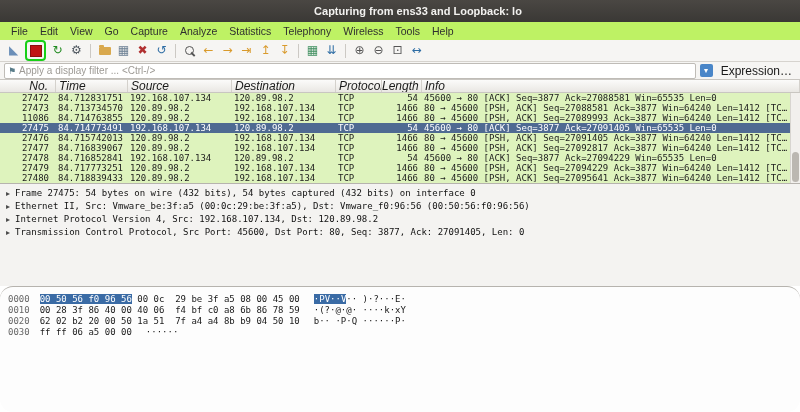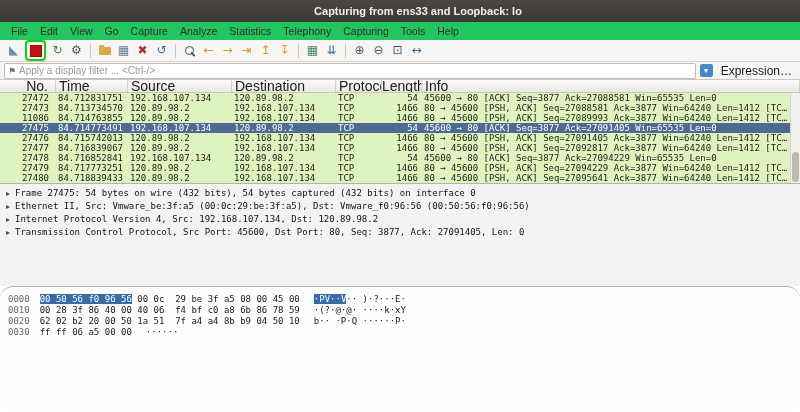--- a/index.html
+++ b/index.html
@@ -4,21 +4,21 @@
 <style>
   html,body{margin:0;padding:0;background:#fff;}
   body{width:800px;height:412px;overflow:hidden;font-family:"Liberation Sans",sans-serif;}
   .window{width:800px;height:412px;display:flex;flex-direction:column;background:#fff;}
 
   
   .titlebar{height:22px;flex:0 0 22px;background:linear-gradient(#4a4743,#3a3835);display:flex;align-items:center;justify-content:center;}
   .title-text{color:#f2f1ef;font-size:11px;font-weight:bold;margin-left:36px;}
 
   
-  .menubar{height:18px;flex:0 0 18px;background:#22c55e;display:flex;align-items:center;padding-left:5px;}
+  .menubar{height:18px;flex:0 0 18px;background:#bef264;display:flex;align-items:center;padding-left:5px;}
   .menu-item{font-size:10.5px;color:#2f2f2f;padding:0 6px;line-height:18px;cursor:default;}
 
   
   .toolbar{height:22px;flex:0 0 22px;background:#f6f5f3;border-bottom:1px solid #d6d3ce;display:flex;align-items:center;padding:0 4px;box-sizing:border-box;}
   .tb-icon{width:17px;height:17px;margin:0 1px;display:flex;align-items:center;justify-content:center;font-family:"DejaVu Sans",sans-serif;font-size:12px;line-height:17px;border-radius:2px;}
   .tb-sep{width:1px;height:14px;background:#ccc9c4;margin:0 4px;display:inline-block;}
   .tb-stop{margin:0 4px;}
   .stop-square{width:10px;height:10px;border:1px solid #8a0f0f;display:inline-block;}
   .folder-shape{width:12px;height:8px;border-radius:1px;position:relative;display:inline-block;}
   .folder-shape::before{content:"";position:absolute;top:-2px;left:0;width:5px;height:2px;background:inherit;border-radius:1px 1px 0 0;}
@@ -30,21 +30,21 @@
   .filter-input-wrap{flex:1;height:14px;background:#fff;border:1px solid #bfbcb7;border-radius:2px;display:flex;align-items:center;padding:0 2px;}
   .bookmark{font-family:"DejaVu Sans",sans-serif;font-size:9px;color:#5a7d8a;margin:0 3px 0 1px;}
   .filter-input{flex:1;border:none;outline:none;background:transparent;font-size:10px;color:#222;font-family:"Liberation Sans",sans-serif;padding:0;}
   .filter-input::placeholder{color:#9d9a95;}
   .filter-dd{width:13px;height:13px;background:#4a86c8;border-radius:2px;color:#fff;font-size:8px;display:flex;align-items:center;justify-content:center;margin-left:4px;}
   .expression{font-size:12px;color:#1a1a1a;padding:0 4px 0 8px;}
 
   
   .packet-list{height:103px;flex:0 0 103px;position:relative;background:#fff;}
   .plist-header{height:13px;display:flex;background:linear-gradient(#fbfbfa,#e9e7e3);border-bottom:1px solid #c9c6c1;box-sizing:border-box;}
-  .hc{font-size:14px;color:#1a1a1a;line-height:12px;border-right:1px solid #d4d1cc;box-sizing:border-box;padding-left:3px;white-space:pre;overflow:hidden;}
+  .hc{font-size:12px;color:#1a1a1a;line-height:12px;border-right:1px solid #d4d1cc;box-sizing:border-box;padding-left:3px;white-space:pre;overflow:hidden;font-style:italic;}
   .plist-body{position:absolute;left:0;right:10px;top:13px;bottom:0;overflow:hidden;}
   .prow{display:flex;height:10px;background:var(--tcp-row,#def3bd);font-family:"DejaVu Sans Mono","Liberation Mono",monospace;font-size:9px;line-height:10px;color:#1c1c1c;}
   .prow.selected{background:var(--selected-row,#4f6a92);color:#fff;}
   .pc{display:block;box-sizing:border-box;white-space:pre;overflow:hidden;padding-left:2px;}
   .c-no{width:56px;text-align:right;padding-right:7px;padding-left:0;}
   .c-time{width:72px;}
   .c-source{width:104px;}
   .c-destination{width:104px;}
   .c-protocol{width:46px;}
   .c-length{width:40px;text-align:right;padding-right:4px;padding-left:0;}
@@ -76,21 +76,21 @@
 
   <div class="menubar">
       <span class="menu-item">File</span>
       <span class="menu-item">Edit</span>
       <span class="menu-item">View</span>
       <span class="menu-item">Go</span>
       <span class="menu-item">Capture</span>
       <span class="menu-item">Analyze</span>
       <span class="menu-item">Statistics</span>
       <span class="menu-item">Telephony</span>
-      <span class="menu-item">Capturing</span>
+      <span class="menu-item">Wireless</span>
       <span class="menu-item">Tools</span>
       <span class="menu-item">Help</span>
     </div>
 
   <div class="toolbar">
       <span class="tb-icon" style="color: rgb(107, 143, 184);">◣</span>
       <span class="tb-icon tb-stop" style="box-shadow: rgb(23, 207, 23) 0px 0px 0px 2px;">
         <span class="stop-square" style="background: rgb(192, 20, 20);"></span>
       </span>
       <span class="tb-icon" style="color: rgb(31, 138, 31);">↻</span>

